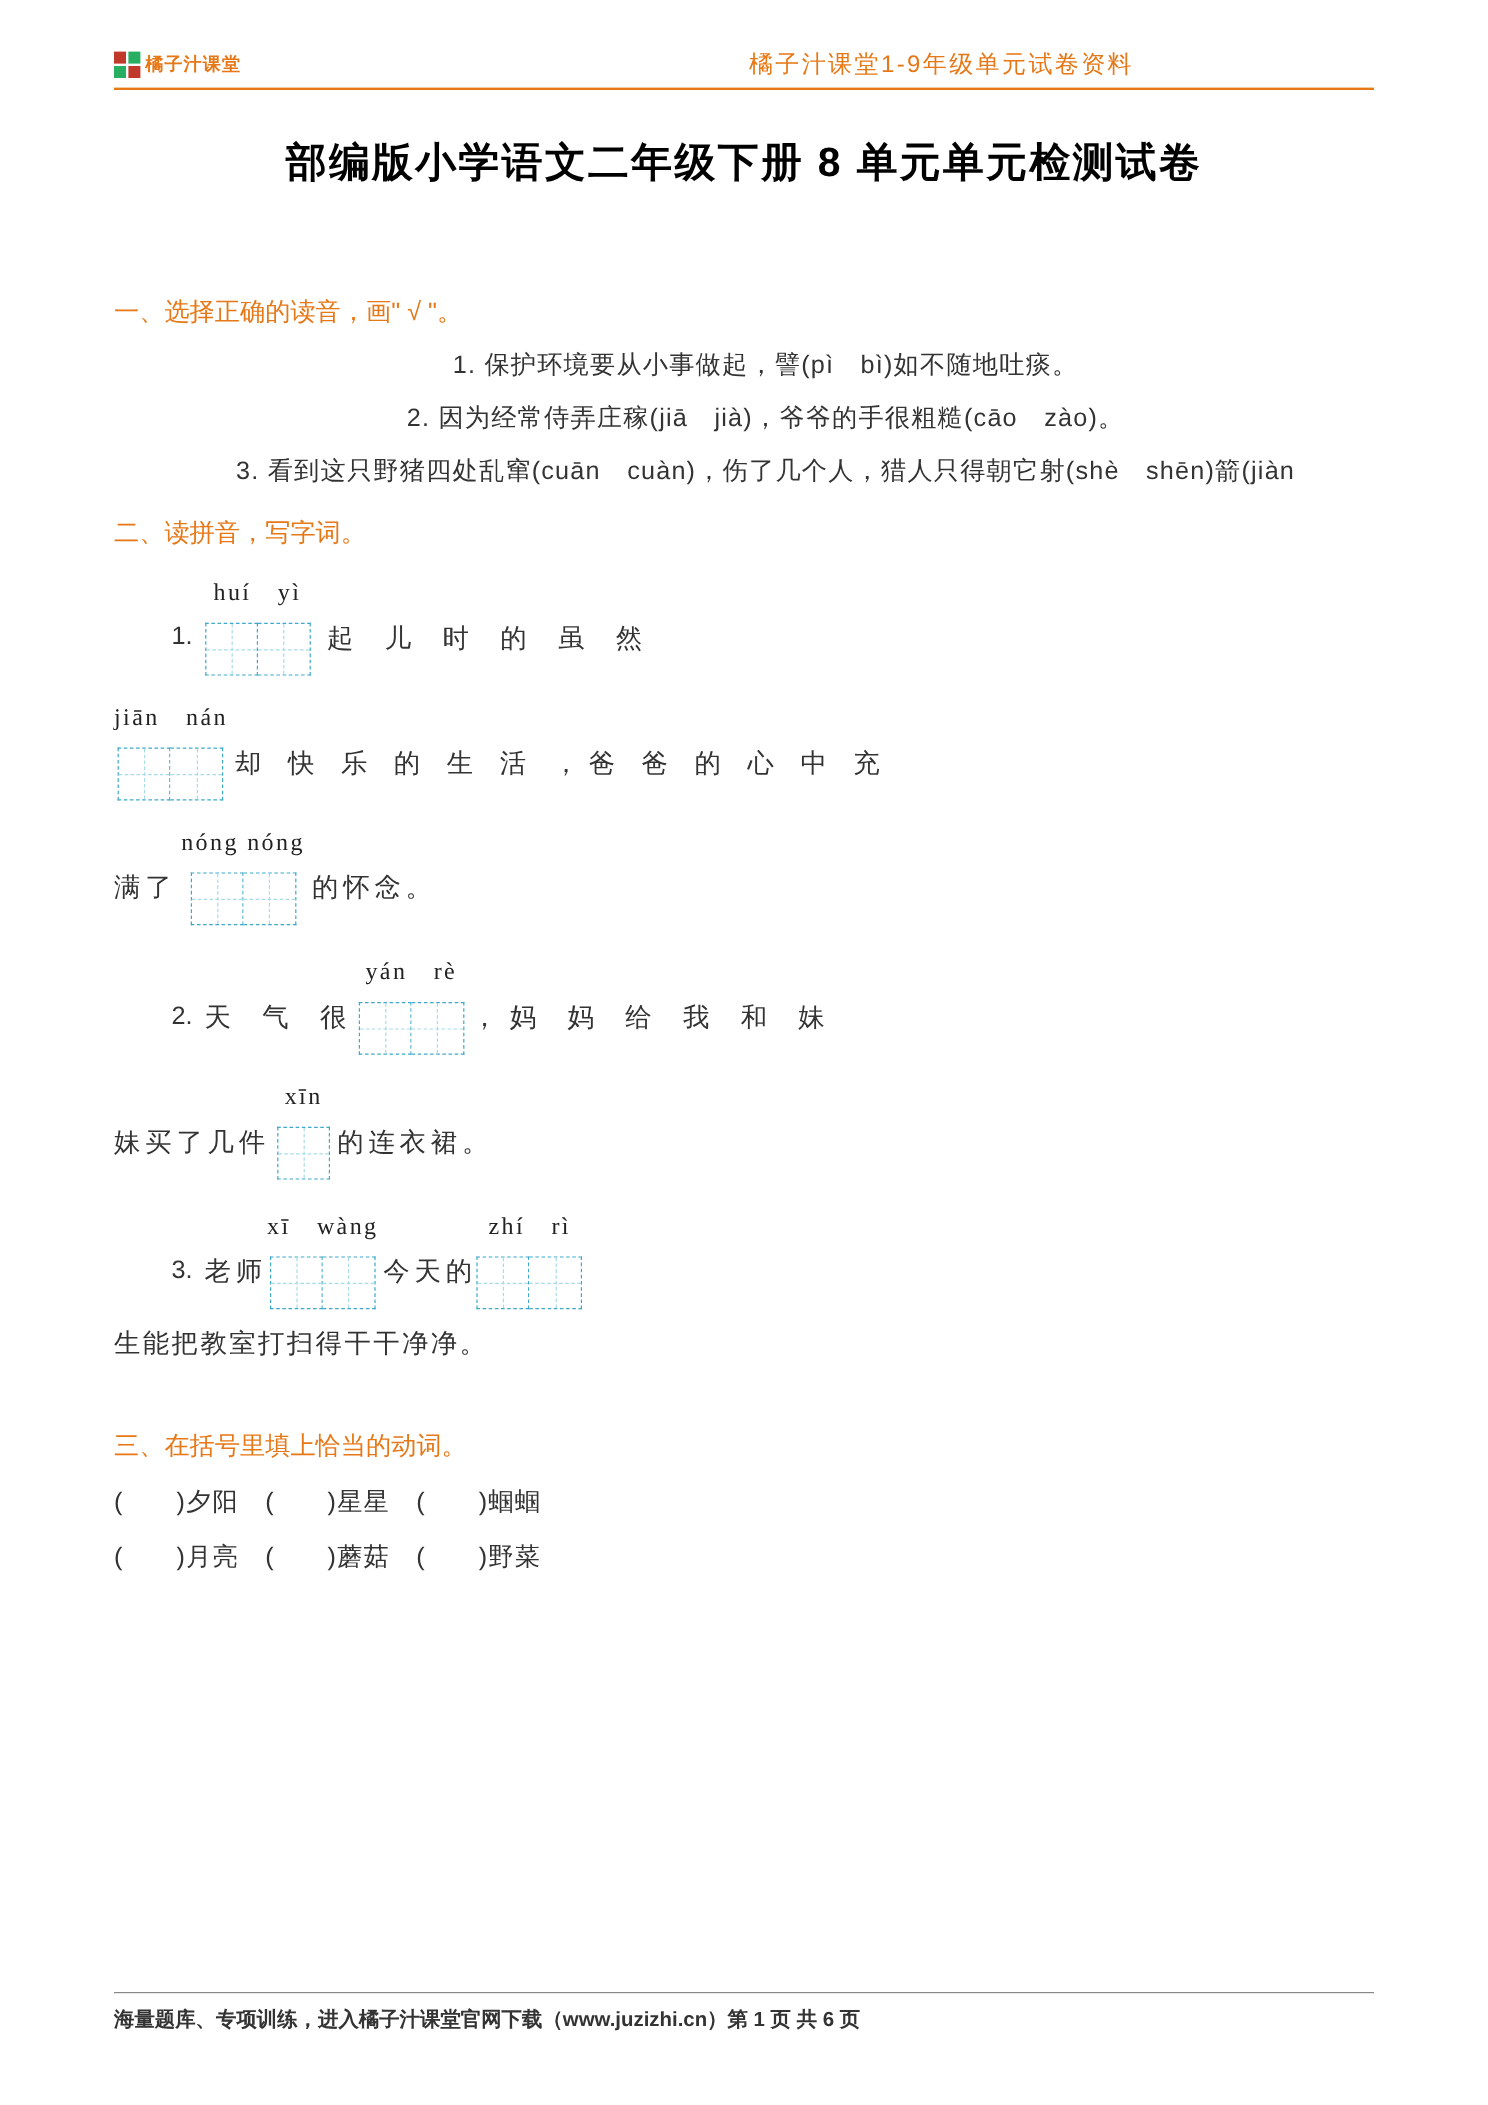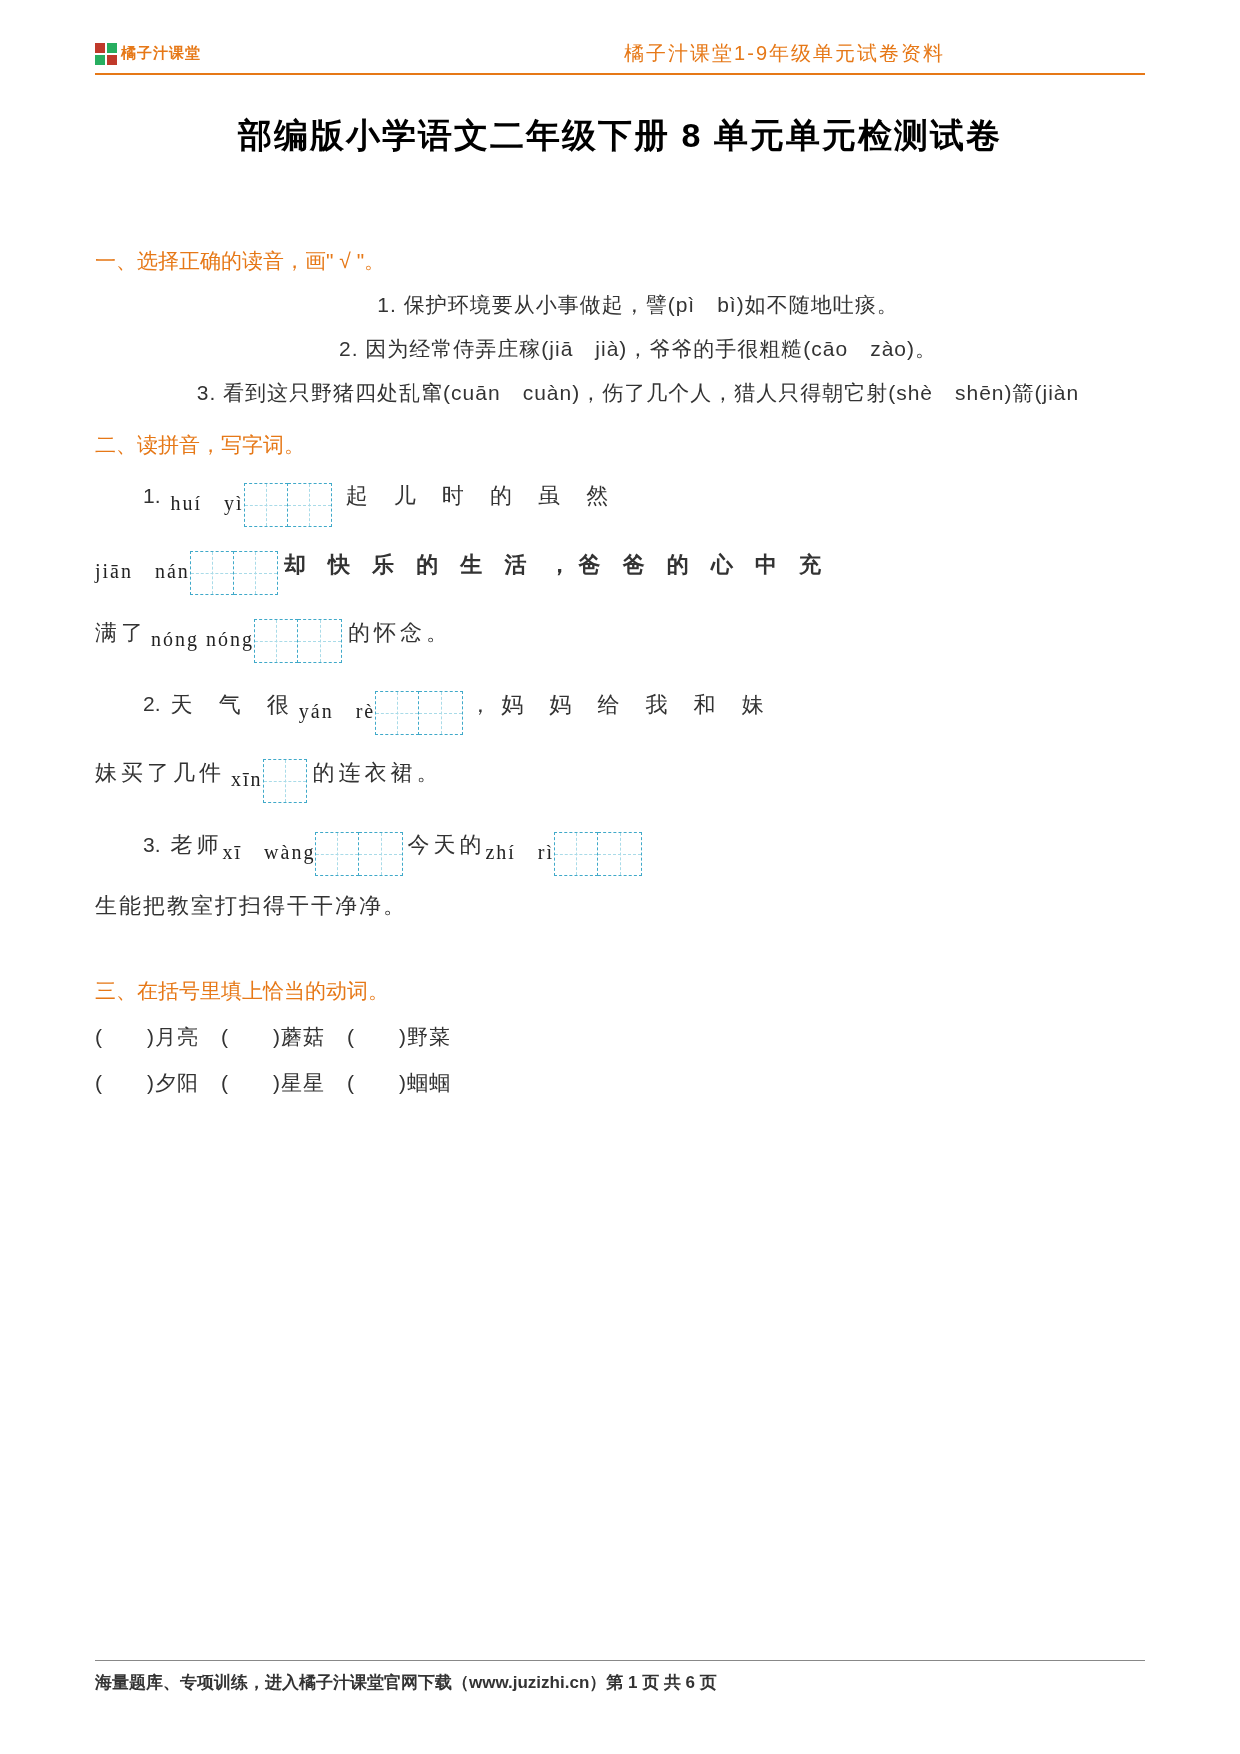--- a/index.html
+++ b/index.html
@@ -71,21 +71,21 @@
     }
     .pinyin-row {
       display: flex;
       align-items: flex-end;
       flex-wrap: wrap;
       margin-bottom: 2px;
     }
     .pinyin-row.noindent { margin-left: -48px; }
     .pinyin-group {
       display: inline-flex;
-      flex-direction: row;
+      flex-direction: column;
       align-items: center;
       vertical-align: bottom;
     }
     .pinyin-label {
       font-family: "Times New Roman", serif;
       font-size: 20px;
       color: #222;
       letter-spacing: 2px;
       margin-bottom: 4px;
     }
@@ -196,21 +196,21 @@
       <span class="txt-seg" style="padding-left:14px;">起 儿 时 的 虽 然</span>
     </div>
     <div class="pinyin-row noindent" style="margin-top:14px;">
       <span class="pinyin-group">
         <span class="pinyin-label">jiān　nán</span>
         <span class="boxes">
             <span class="char-box"></span>
             <span class="char-box"></span>
           </span>
       </span>
-      <span class="txt-seg" style="padding-left:6px; letter-spacing:8px;font-weight:bold;">却 快 乐 的 生 活 ，爸 爸 的 心 中 充</span>
+      <span class="txt-seg" style="padding-left:6px; letter-spacing:8px;">却 快 乐 的 生 活 ，爸 爸 的 心 中 充</span>
     </div>
     <div class="pinyin-row noindent" style="margin-top:14px;">
       <span class="txt-seg" style="letter-spacing:4px; padding-right:4px;">满了</span>
       <span class="pinyin-group">
         <span class="pinyin-label">nóng nóng</span>
         <span class="boxes">
             <span class="char-box"></span>
             <span class="char-box"></span>
           </span>
       </span>
@@ -261,22 +261,22 @@
             <span class="char-box"></span>
             <span class="char-box"></span>
           </span>
       </span>
     </div>
     <div class="bottom-sentence" style="margin-left:-48px;">生能把教室打扫得干干净净。</div>
   </div>
 
   <div class="section3">
     <div class="section-heading">三、在括号里填上恰当的动词。</div>
+    <div class="fill-row">(　　)夕阳　(　　)星星　(　　)蝈蝈</div>
     <div class="fill-row">(　　)月亮　(　　)蘑菇　(　　)野菜</div>
-    <div class="fill-row">(　　)夕阳　(　　)星星　(　　)蝈蝈</div>
   </div>
 
 </div>
 
 <div class="footer">
   <span>海量题库、专项训练，进入橘子汁课堂官网下载（www.juzizhi.cn）</span>
   <span>第 1 页 共 6 页</span>
 </div>
 
 </body></html>

